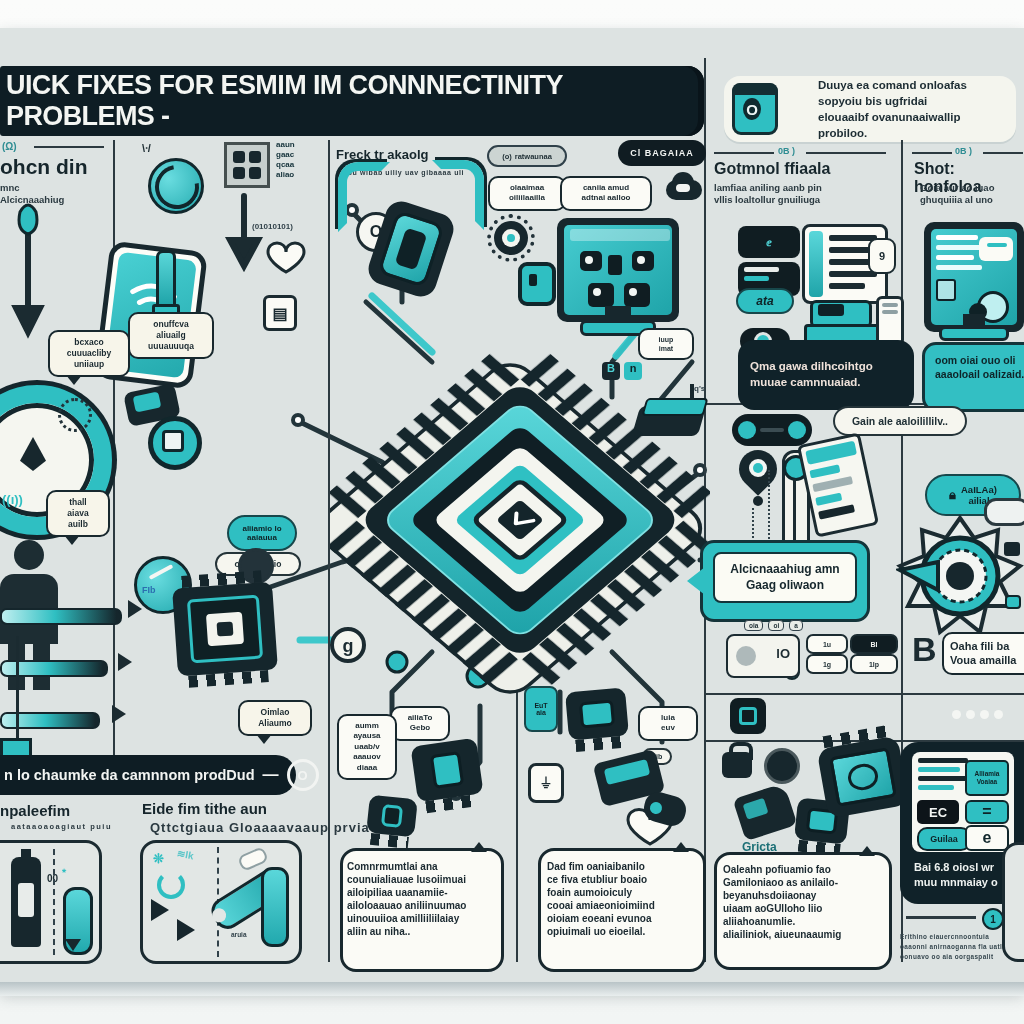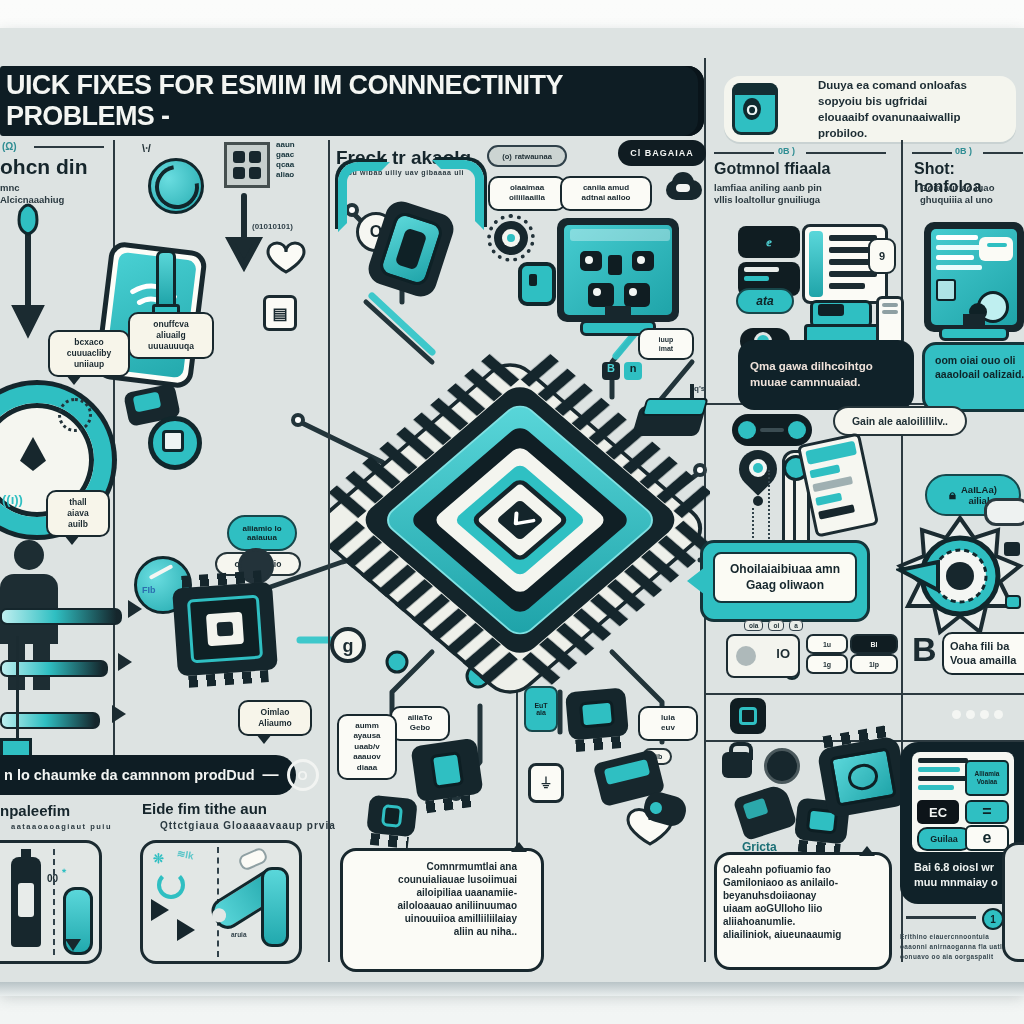--- a/index.html
+++ b/index.html
@@ -243,21 +243,21 @@
   <div class="abs" style="left: 142px; top: 585px; font-size: 9px; font-weight: bold; color: rgb(43, 111, 176); white-space: pre-line;">FIb</div>
 
   <div class="chip-ic legs-b legs-t" style="left:175px;top:585px;width:100px;height:88px;transform:rotate(-4deg);">
     <div class="in" style="inset:14%;background:#0f2024;border:3px solid #2fbfc2;"></div>
     <div style="position:absolute;inset:32%;background:#f3f4ee;border-radius:4px;"></div>
     <div style="position:absolute;inset:42%;background:#17272d;border-radius:3px;"></div>
   </div>
   <div class="bubble tailB" style="left: 238px; top: 700px; width: 58px; font-size: 8.5px; white-space: pre-line;">Oimlao
 Aliaumo</div>
 
-  <div class="abs heading" style="left: 336px; top: 147px; font-size: 19px; white-space: pre-line;">Freck tr akaolg</div>
+  <div class="abs heading" style="left: 336px; top: 147px; font-size: 13px; white-space: pre-line;">Freck tr akaolg</div>
   <div class="abs subtext" style="left: 338px; top: 169px; font-size: 7px; letter-spacing: 0.6px; white-space: pre-line;">o'tsu wibab uiliy uav gibaaaa uli</div>
 
   <div class="pill" style="left:487px;top:145px;width:76px;height:18px;background:#ccd4d2;border:2px solid #30414a;font-size:7.5px;color:#1d2d33;gap:3px;">
     <span style="white-space: pre-line;">(o)</span>
     <span style="white-space: pre-line;">ratwaunaa</span>
   </div>
   <div class="pill pill-dark" style="left: 618px; top: 140px; width: 88px; height: 26px; font-size: 9px; letter-spacing: 1px; white-space: pre-line;">Cl BAGAIAA</div>
 
   <div class="abs" style="left:338px;top:162px;width:34px;height:52px;border:9px solid #2fbfc2;border-right-color:transparent;border-bottom-color:transparent;border-radius:20px 0 0 0;box-shadow:-3px -3px 0 #11272c;"></div>
   <div class="abs" style="left:432px;top:160px;width:34px;height:52px;border:9px solid #2fbfc2;border-left-color:transparent;border-bottom-color:transparent;border-radius:0 20px 0 0;box-shadow:3px -3px 0 #11272c;"></div>
@@ -371,26 +371,32 @@
   </div>
   <div class="abs" style="left:597px;top:756px;width:64px;height:44px;">
     <div style="position:absolute;inset:0;background:#17272d;border-radius:8px;transform:rotate(-14deg);"></div>
     <div style="position:absolute;left:8px;top:8px;width:44px;height:16px;background:#2fbfc2;border-radius:4px;transform:rotate(-14deg);"></div>
   </div>
   <div class="abs" style="left:644px;top:794px;width:42px;height:30px;">
     <div style="position:absolute;inset:0;background:#17272d;border-radius:14px;transform:rotate(16deg);"></div>
     <div style="position:absolute;left:6px;top:8px;width:12px;height:12px;border-radius:50%;background:#2fbfc2;transform:rotate(16deg);"></div>
   </div>
 
-  <div class="bubble bubble-white tailR" style="left: 340px; top: 848px; width: 150px; height: 100px; font-size: 10px; text-align: right; border-width: 3px; border-radius: 16px; padding: 9px 24px; white-space: pre-line;">Comnrmumtlai ana
+  <div class="bubble bubble-white tailR" style="left: 340px; top: 848px; width: 150px; height: 100px; font-size: 10px; text-align: left; border-width: 3px; border-radius: 16px; padding: 9px 4px; white-space: pre-line;">Comnrmumtlai ana
 counuialiauae lusoiimuai
 ailoipiliaa uaanamiie-
 ailoloaauao aniliinuumao
 uinouuiioa amilliiliilaiay
 aliin au niha..</div>
+  <div class="bubble bubble-white tailR" style="left: 538px; top: 848px; width: 150px; height: 100px; font-size: 10px; text-align: left; border-width: 3px; border-radius: 16px; padding: 9px 6px; white-space: pre-line;">Dad fim oaniaibanilo
+ce fiva etubliur boaio
+foain aumoioiculy
+cooai amiaeonioimiind
+oioiam eoeani evunoa
+opiuimali uo eioeilal.</div>
 
   <div class="abs" style="left:714px;top:152px;width:60px;height:2px;background:#2c3a40;"></div>
   <div class="abs" style="left: 778px; top: 146px; font-size: 9px; font-weight: bold; color: rgb(46, 141, 147); white-space: pre-line;">0B )</div>
   <div class="abs" style="left:806px;top:152px;width:80px;height:2px;background:#2c3a40;"></div>
   <div class="abs heading" style="left: 714px; top: 160px; font-size: 16px; white-space: pre-line;">Gotmnol ffiaala</div>
   <div class="abs subtext" style="left: 714px; top: 182px; font-size: 9.5px; white-space: pre-line;">lamfiaa aniling aanb pin
 vllis loaltollur gnuiliuga</div>
 
   <div class="abs" style="left:912px;top:152px;width:40px;height:2px;background:#2c3a40;"></div>
   <div class="abs" style="left: 955px; top: 146px; font-size: 9px; font-weight: bold; color: rgb(46, 141, 147); white-space: pre-line;">0B )</div>
@@ -470,21 +476,21 @@
   <div class="abs" style="left:806px;top:438px;width:58px;height:88px;transform:rotate(-12deg);background:#f6f7f1;border:3px solid #1b2b31;border-radius:6px;">
     <div style="position:absolute;left:4px;top:4px;right:4px;height:14px;background:#2fbfc2;border-radius:3px;"></div>
     <div style="position:absolute;left:4px;top:24px;width:30px;height:8px;background:#2fbfc2;border-radius:2px;"></div>
     <div style="position:absolute;left:4px;top:38px;width:40px;height:8px;background:#9fb0b2;border-radius:2px;"></div>
     <div style="position:absolute;left:4px;top:52px;width:26px;height:8px;background:#2fbfc2;border-radius:2px;"></div>
     <div style="position:absolute;left:4px;top:66px;width:36px;height:8px;background:#17272d;border-radius:2px;"></div>
   </div>
 
   <div class="abs" style="left:700px;top:540px;width:164px;height:76px;background:#2fbfc2;border:3px solid #14343a;border-radius:14px;">
     <div style="position:absolute;left:-16px;top:24px;width:0;height:0;border-top:14px solid transparent;border-bottom:14px solid transparent;border-right:18px solid #2fbfc2;"></div>
-    <div style="position:absolute;inset:9px 10px 16px 10px;background:#fbfbf4;border:2.5px solid #14343a;border-radius:8px;display:flex;align-items:center;justify-content:center;font-weight:bold;font-size:12px;color:#15262c;white-space:pre-line;text-align:center;line-height:1.3;">Ohoilaiaibiuaa amn
+    <div style="position:absolute;inset:9px 10px 16px 10px;background:#fbfbf4;border:2.5px solid #14343a;border-radius:8px;display:flex;align-items:center;justify-content:center;font-weight:bold;font-size:12px;color:#15262c;white-space:pre-line;text-align:center;line-height:1.3;">Alcicnaaahiug amn
 Gaag oliwaon</div>
   </div>
   <div class="abs" style="left:744px;top:620px;display:flex;">
     <span class="tabchip" style="white-space: pre-line;">oia</span>
     <span class="tabchip" style="white-space: pre-line;">oi</span>
     <span class="tabchip" style="white-space: pre-line;">a</span>
   </div>
   <div class="abs" style="left:726px;top:634px;width:70px;height:40px;background:#f3f4ee;border:2.5px solid #1b2b31;border-radius:8px;">
     <div style="position:absolute;left:8px;top:10px;width:20px;height:20px;border-radius:50%;background:#aeb9ba;"></div>
     <div style="position: absolute; right: 8px; top: 10px; font-weight: bold; font-size: 13px; color: rgb(27, 43, 49); white-space: pre-line;">lO</div>
@@ -570,21 +576,21 @@
 
   <div class="abs" style="left:0;top:755px;width:296px;height:40px;background:#0e1d24;border-radius:0 20px 20px 0;display:flex;align-items:center;gap:8px;padding-left:4px;box-sizing:border-box;">
     <span style="color:#f2f4f2;font-weight:bold;font-size:14.5px;white-space:nowrap;">n lo chaumke da camnnom prodDud</span>
     <span style="color:#f2f4f2;font-weight:bold;">—</span>
     <span style="flex: 0 0 auto; width: 26px; height: 26px; border-radius: 50%; border: 3px solid rgb(242, 244, 242); color: rgb(242, 244, 242); font-weight: bold; display: flex; align-items: center; justify-content: center; font-size: 13px; white-space: pre-line;">O</span>
   </div>
 
   <div class="abs heading" style="left: 0px; top: 802px; font-size: 15px; white-space: pre-line;">npaleefim</div>
   <div class="abs subtext" style="left: 0px; top: 822px; font-size: 7.5px; letter-spacing: 1.5px; white-space: pre-line; padding-left: 11px;">aataaoaoagiaut puiu</div>
   <div class="abs heading" style="left: 142px; top: 800px; font-size: 15px; white-space: pre-line;">Eide fim tithe aun</div>
-  <div class="abs subtext" style="left: 160px; top: 820px; font-size: 10px; letter-spacing: 1px; white-space: pre-line;">Qttctgiaua Gloaaaavaaup prvia</div>
+  <div class="abs subtext" style="left: 150px; top: 820px; font-size: 13px; letter-spacing: 1px; white-space: pre-line;">Qttctgiaua Gloaaaavaaup prvia</div>
 
   <div class="abs" style="left:-20px;top:840px;width:116px;height:118px;border:3px solid #1b2b31;border-radius:16px;background:#e2e7e5;">
     <div style="position:absolute;left:28px;top:14px;width:30px;height:90px;background:#17272d;border-radius:8px 8px 4px 4px;">
       <div style="position:absolute;left:7px;top:26px;width:16px;height:34px;background:#e8ecea;border-radius:3px;"></div>
       <div style="position:absolute;left:10px;top:-8px;width:10px;height:8px;background:#17272d;"></div>
     </div>
     <div style="position: absolute; left: 64px; top: 30px; font-size: 10px; font-weight: bold; color: rgb(27, 43, 49); white-space: pre-line;">00</div>
     <div style="position:absolute;left:70px;top:6px;bottom:6px;width:0;border-left:2px dashed #31424a;"></div>
     <div style="position:absolute;left:80px;top:44px;width:24px;height:62px;background:linear-gradient(180deg,#5ad7da,#22a9ae);border:3px solid #11272c;border-radius:12px;"></div>
     <div style="position:absolute;left:76px;top:20px;font-size:11px;font-weight:bold;color:#2fbfc2;">﹡</div>

